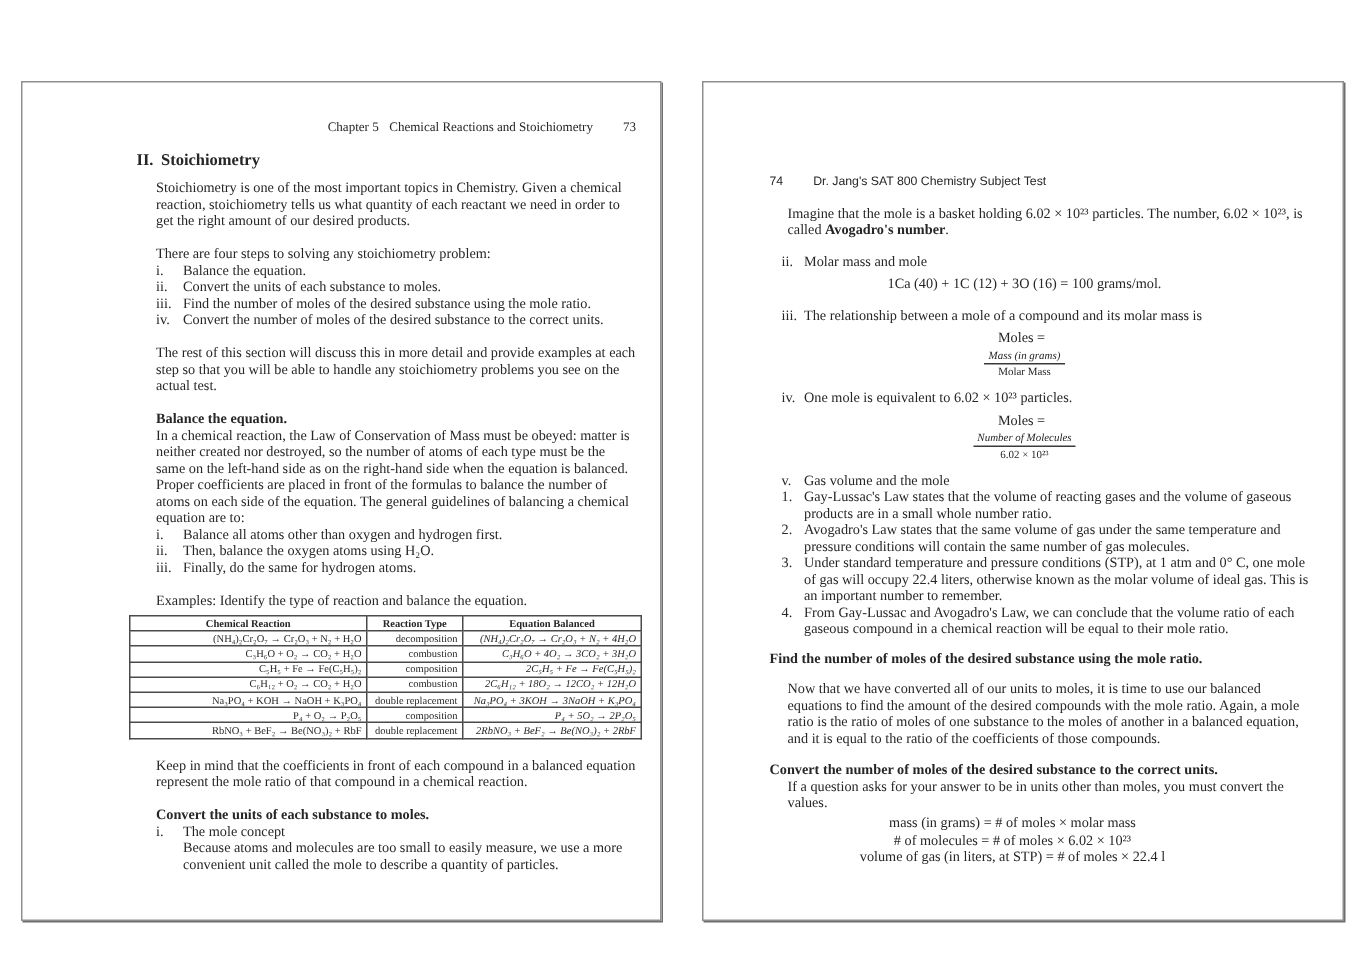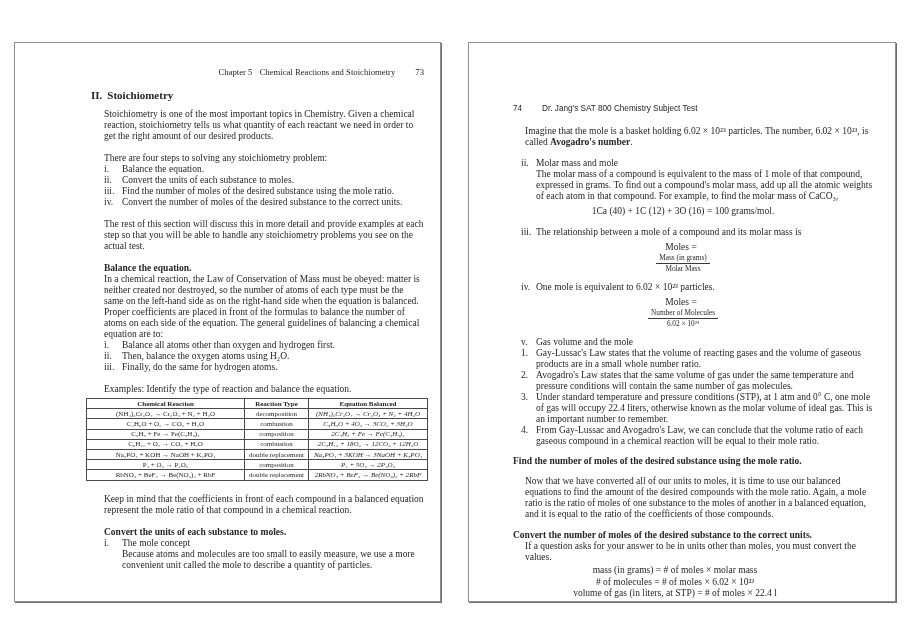--- a/index.html
+++ b/index.html
@@ -2,21 +2,21 @@
 <html><head>
 <meta charset="utf-8">
 <style>
   html,body{margin:0;padding:0;}
   body{
     width:910px;height:644px;position:relative;background:#ffffff;
     font-family:"Liberation Serif","DejaVu Serif",serif;color:#262626;
     -webkit-font-smoothing:antialiased;
   }
   .page{
-    position:absolute;top:42px;height:560px;background:#fff;
+    position:absolute;top:54px;height:560px;background:#fff;
     border:1px solid #8f8f8f;box-shadow:1px 1px 0 #6e6e6e;
     box-sizing:border-box;font-size:9.5px;line-height:11px;overflow:hidden;
   }
   .page-left{left:14px;width:427px;}
   .page-right{left:468px;width:428px;}
   .lp-content{padding:24px 16px 0 76px;}
   .rp-content{padding:24px 18px 0 44px;}
 
   .running-header{display:flex;align-items:baseline;font-size:8.7px;margin-bottom:12px;}
   .rh-right{justify-content:flex-end;}
@@ -34,42 +34,42 @@
   .li .mk{width:18px;flex:none;}
   .li .tx{flex:1;}
   .subhead{font-weight:bold;}
 
   .reactions-table{
     border-collapse:collapse;margin:3px 0 13px -18px;width:319px;
     font-size:7px;table-layout:fixed;
   }
   .reactions-table td,.reactions-table th{
     border:1px solid #4a4a4a;padding:0.5px 3px;line-height:8.2px;
-    white-space:nowrap;overflow:hidden;text-align:center;font-weight:normal;
+    white-space:nowrap;overflow:hidden;text-align:right;font-weight:normal;
   }
   .reactions-table th{font-weight:bold;text-align:center;}
   .col-rx{width:158px;}
   .col-type{width:64px;}
   .col-bal{width:119px;}
   .cell-bal{font-style:italic;}
 
   .rp-item{display:flex;margin:0 0 4px 8px;}
   .rp-item .mk{width:15px;flex:none;}
   .rp-item .tx{flex:1;}
   .rp-para{margin:0 0 10px 12px;}
   .sub-list{margin:0;}
   .sub-li{display:flex;margin-left:22px;}
   .sub-li .mk{width:15px;flex:none;}
   .sub-li .tx{flex:1;}
 
   .eq-center{text-align:center;margin:4px 24px 10px 0;}
   .frac-line{display:flex;justify-content:center;align-items:center;margin:3px 24px 9px 0;flex-direction:column;}
   .frac-line .lhs{margin-right:4px;}
   .frac{display:inline-block;text-align:center;font-size:7.3px;line-height:9px;vertical-align:middle;}
-  .frac .num{display:block;border-bottom:1px solid #3a3a3a;padding:0 3px 0.5px;}
+  .frac .num{display:block;border-bottom:1px solid #3a3a3a;padding:0 3px 0.5px;font-style:italic;}
   .frac .den{display:block;padding-top:0.5px;}
   .eq-stack{text-align:center;margin:2px 40px 0 0;line-height:11.5px;}
   .mb9{margin-bottom:9px;}
   .nom{margin-bottom:0;}
 </style>
 </head>
 <body>
 
 <div class="page page-left">
   <div class="lp-content">
@@ -204,21 +204,20 @@
     </div>
 
     <p class="para rp-para">
       <span>Imagine that the mole is a basket holding 6.02 × 10²³ particles. The number, 6.02 × 10²³, is called </span><b>Avogadro's number</b><span>.</span>
     </p>
 
     <div class="rp-item">
       <span class="mk">ii.</span>
       <span class="tx">
         <span>Molar mass and mole</span><br>
-        <span>The molar mass of a compound is equivalent to the mass of 1 mole of that compound, expressed in grams. To find out a compound's molar mass, add up all the atomic weights of each atom in that compound. For example, to find the molar mass of CaCO₃,</span>
       </span>
     </div>
 
     <div class="eq-center">1Ca (40) + 1C (12) + 3O (16) = 100 grams/mol.</div>
 
     <div class="rp-item">
       <span class="mk">iii.</span>
       <span class="tx">The relationship between a mole of a compound and its molar mass is</span>
     </div>
     <div class="frac-line">

